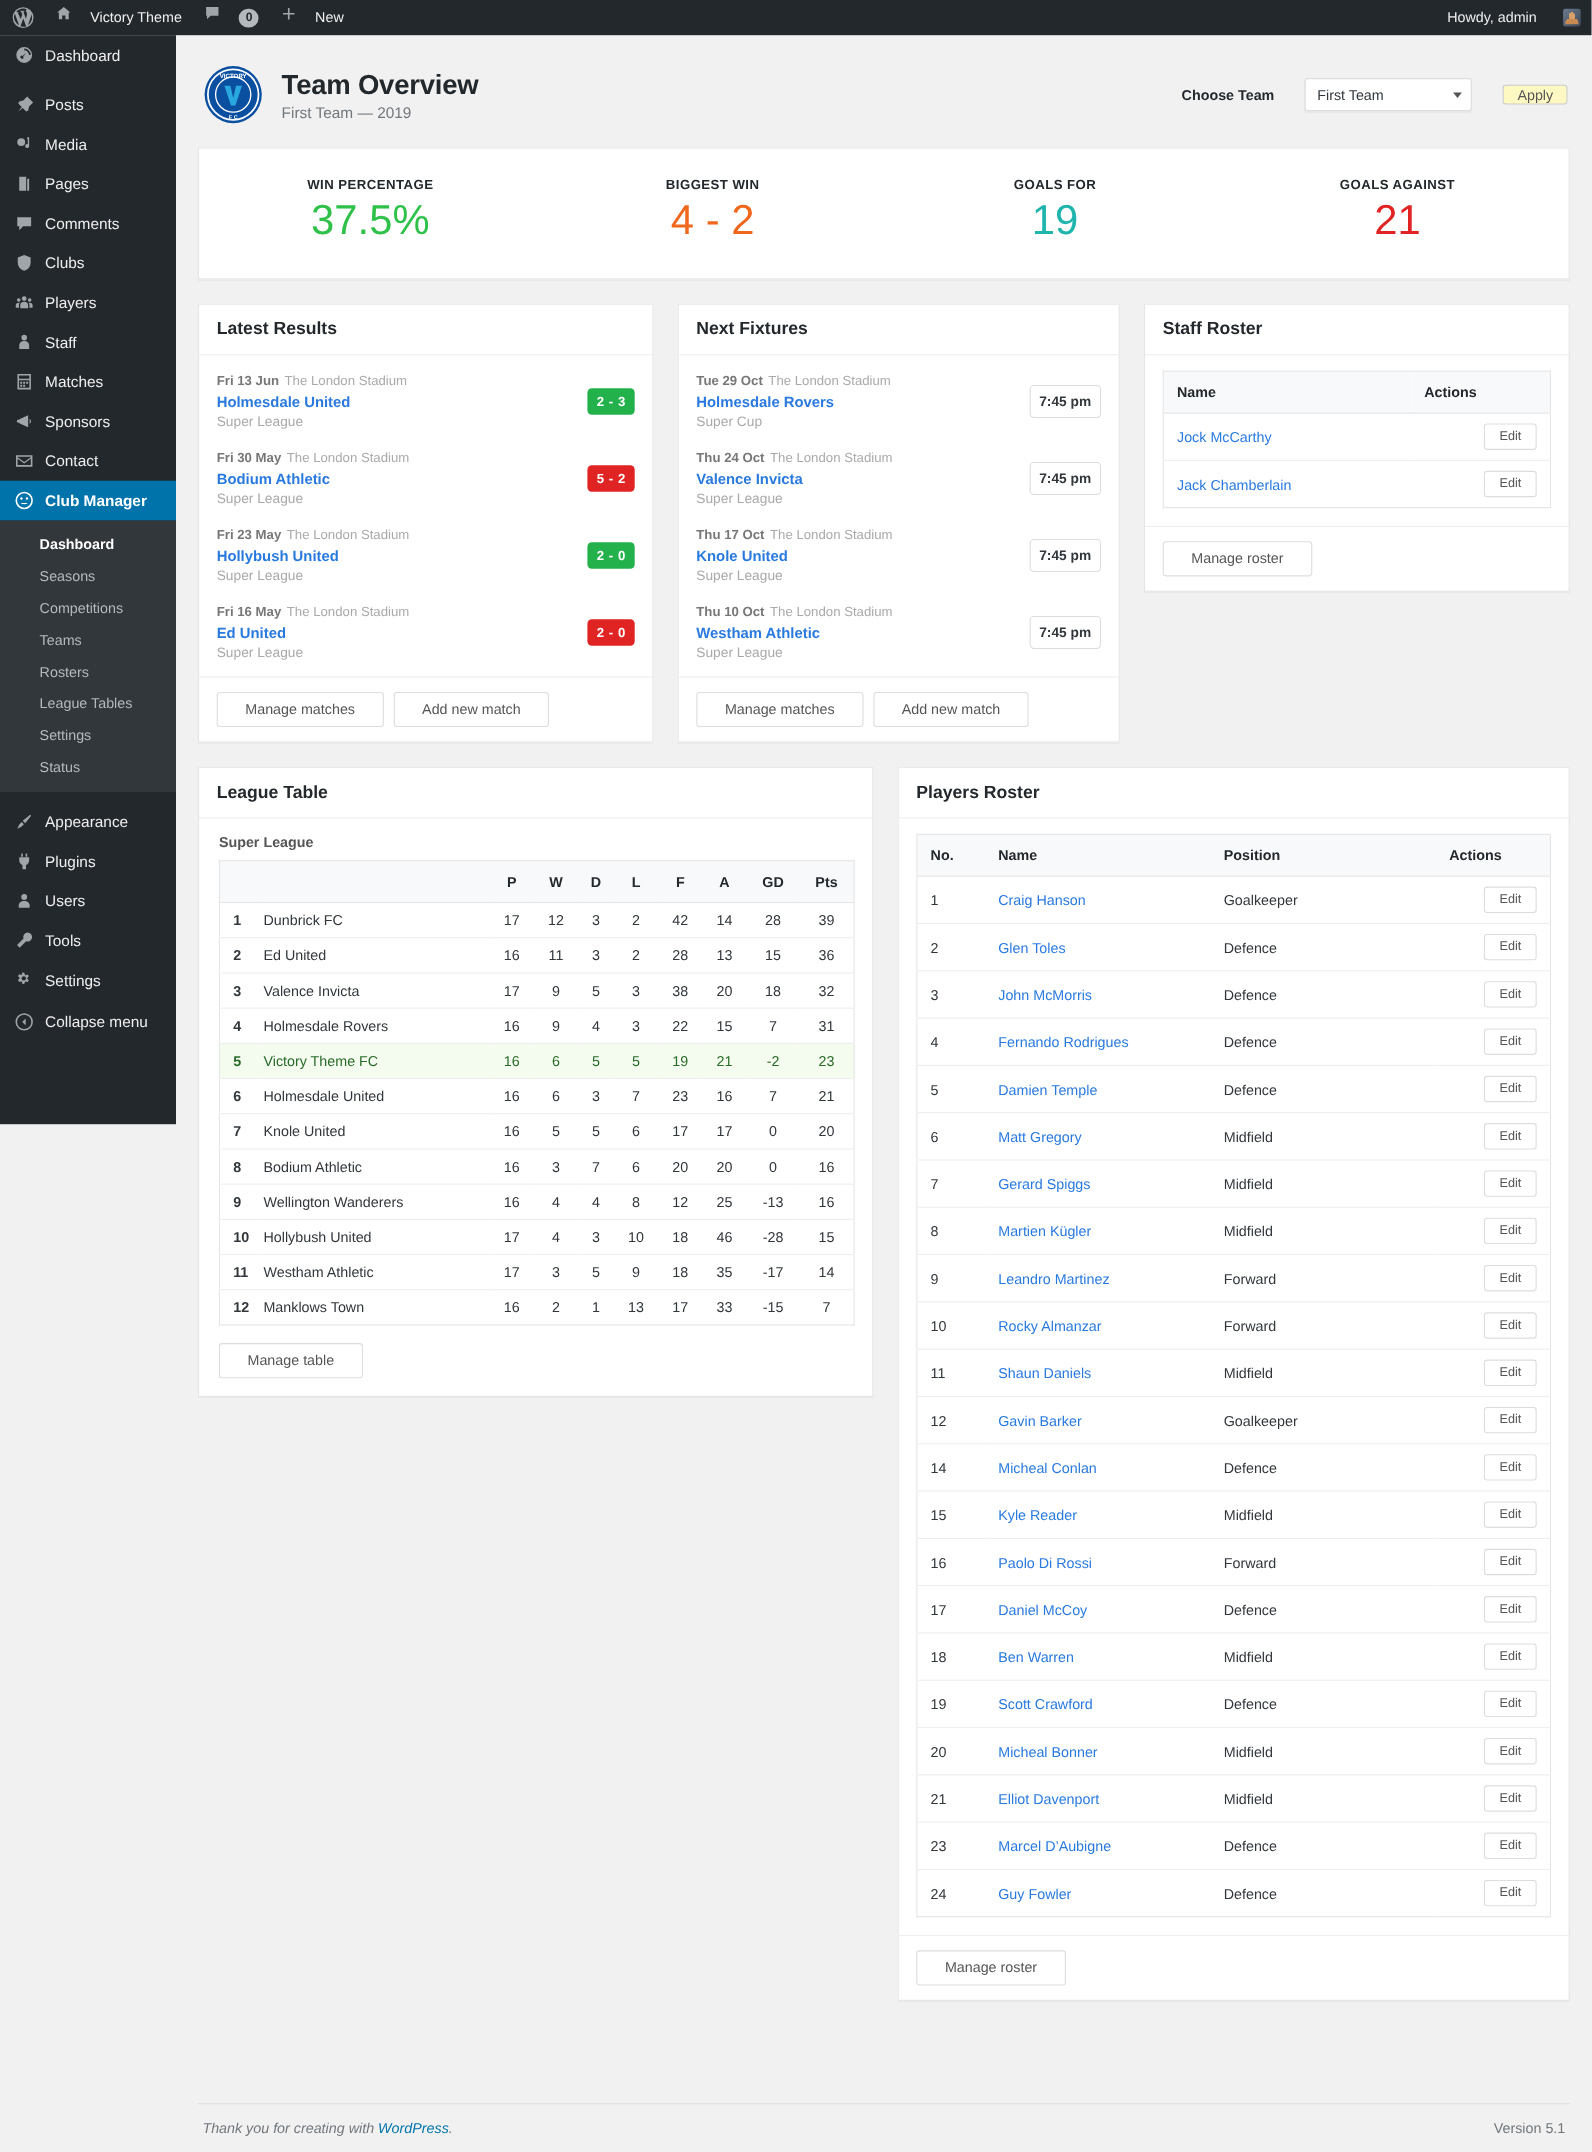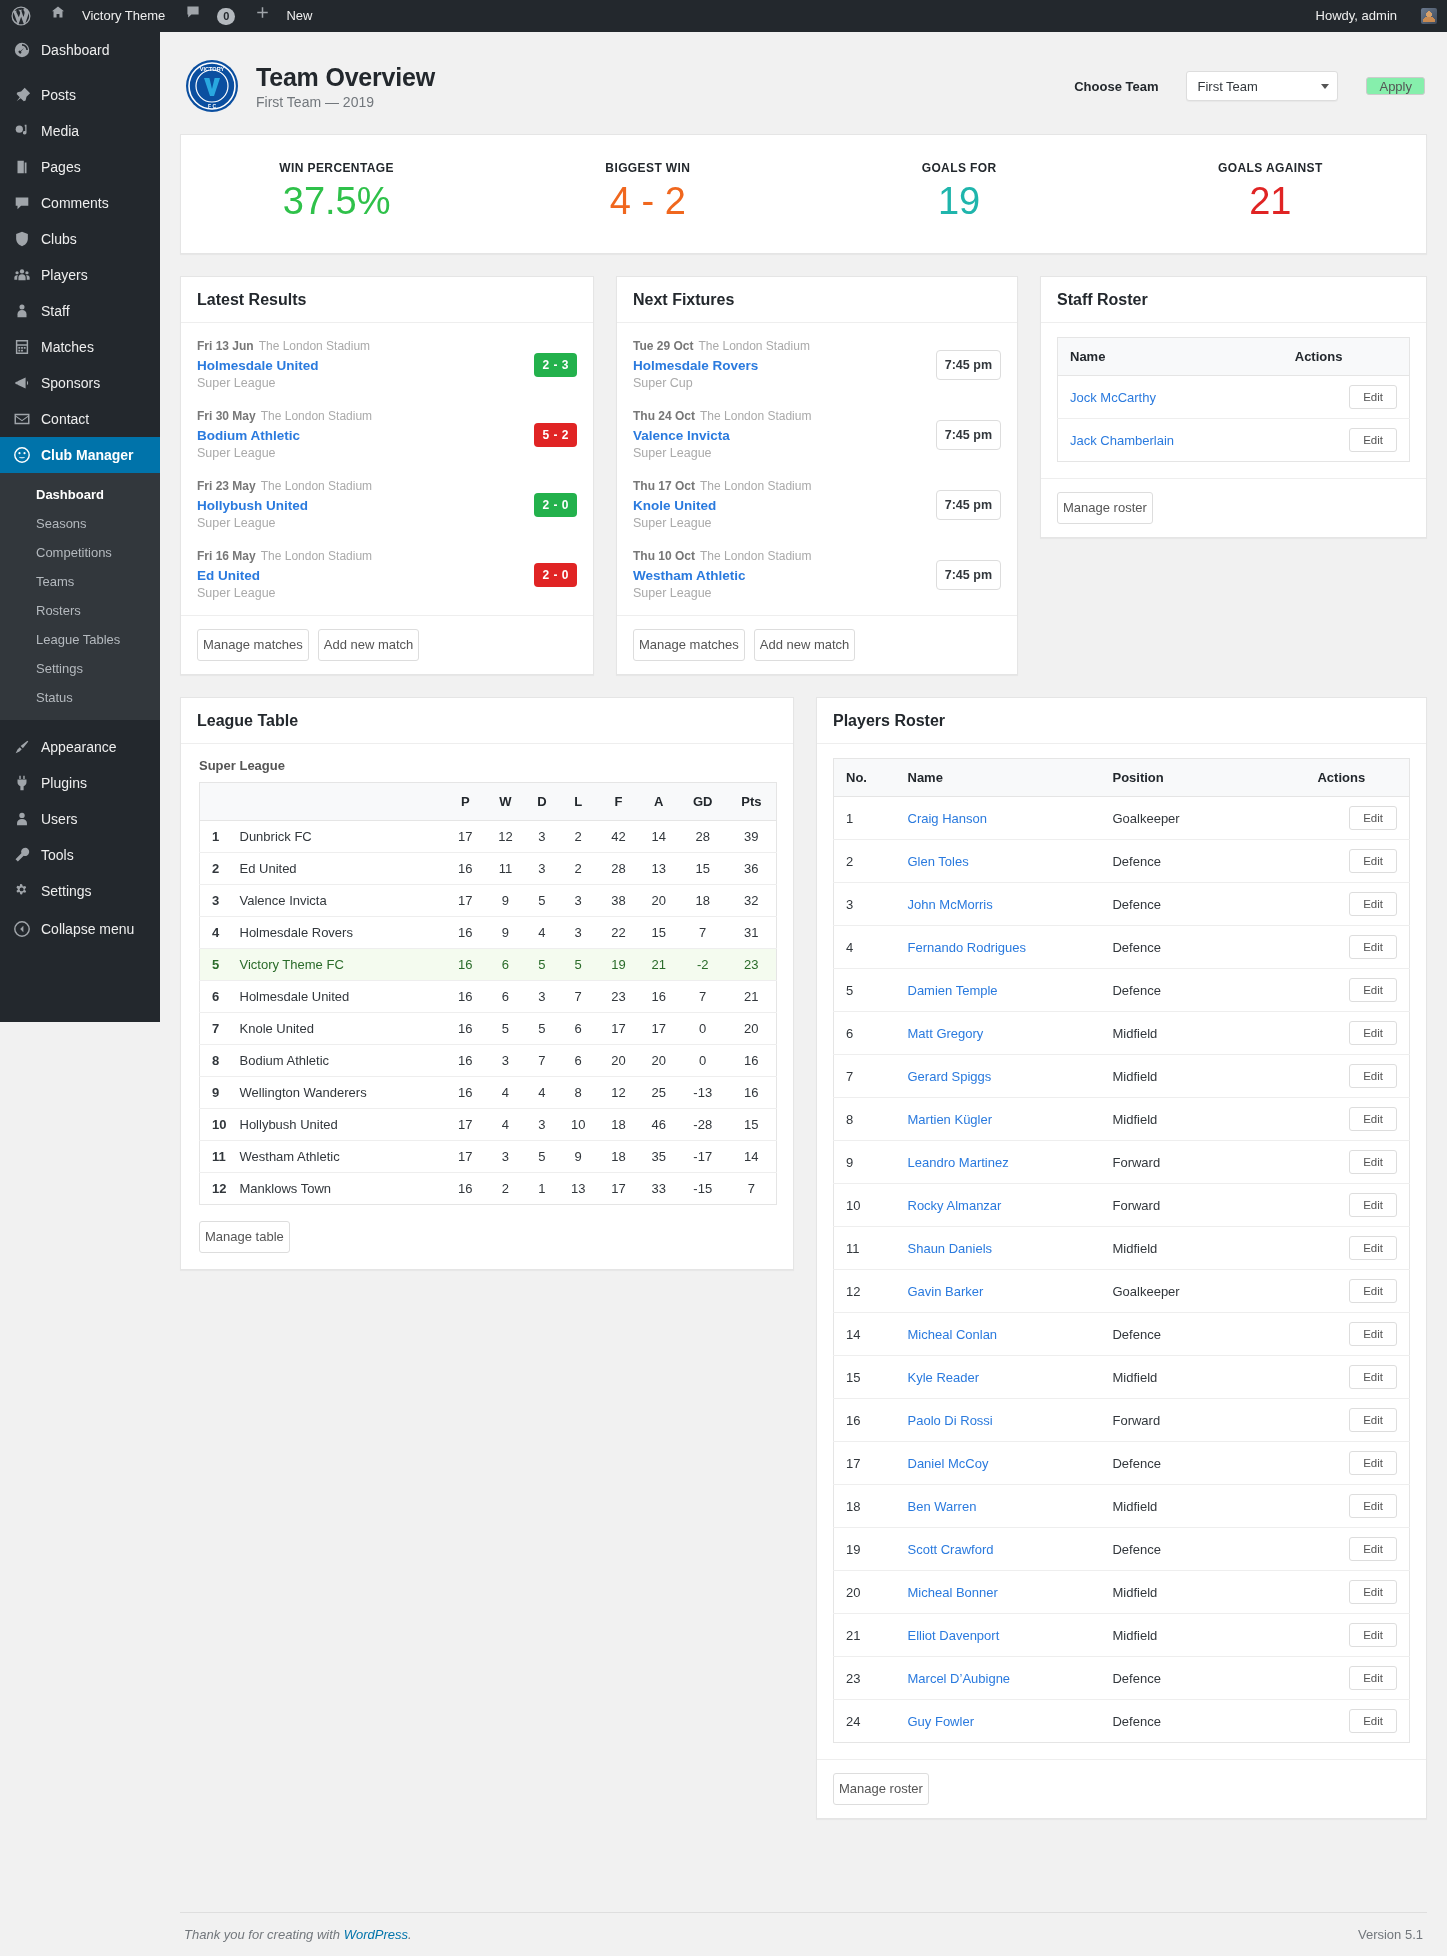--- a/index.html
+++ b/index.html
@@ -147,21 +147,21 @@
     display: flex;
     align-items: center;
     padding: 0 8px 0 10px;
     font-size: 13px;
     color: #32373c;
     box-shadow: 0 1px 1px rgba(0,0,0,.04);
   }
   .select-box .caret { margin-left: auto; width: 0; height: 0; border-left: 4px solid transparent; border-right: 4px solid transparent; border-top: 5px solid #555; }
   .btn-apply {
     height: 18px;
-    background: #86efac;
+    background: #fef9c3;
     border: 1px solid #ccc;
     border-radius: 3px;
     padding: 0 12px;
     font-size: 13px;
     color: #555;
     cursor: pointer;
     font-family: inherit;
   }
 
   
@@ -232,21 +232,21 @@
   .panel-foot {
     border-top: 1px solid #eee;
     padding: 13px 16px;
     display: flex;
     gap: 9px;
   }
   .btn {
     background: #fff;
     border: 1px solid #ddd;
     border-radius: 3px;
-    padding: 7px 5px;
+    padding: 7px 25px;
     font-size: 13px;
     color: #555;
     cursor: pointer;
     font-family: inherit;
     line-height: 16px;
   }
 
   
   .tbl-wrap { padding: 14px 16px 16px 16px; }
   table.dt { width: 100%; border-collapse: collapse; border: 1px solid #e5e5e5; background: #fff; }

